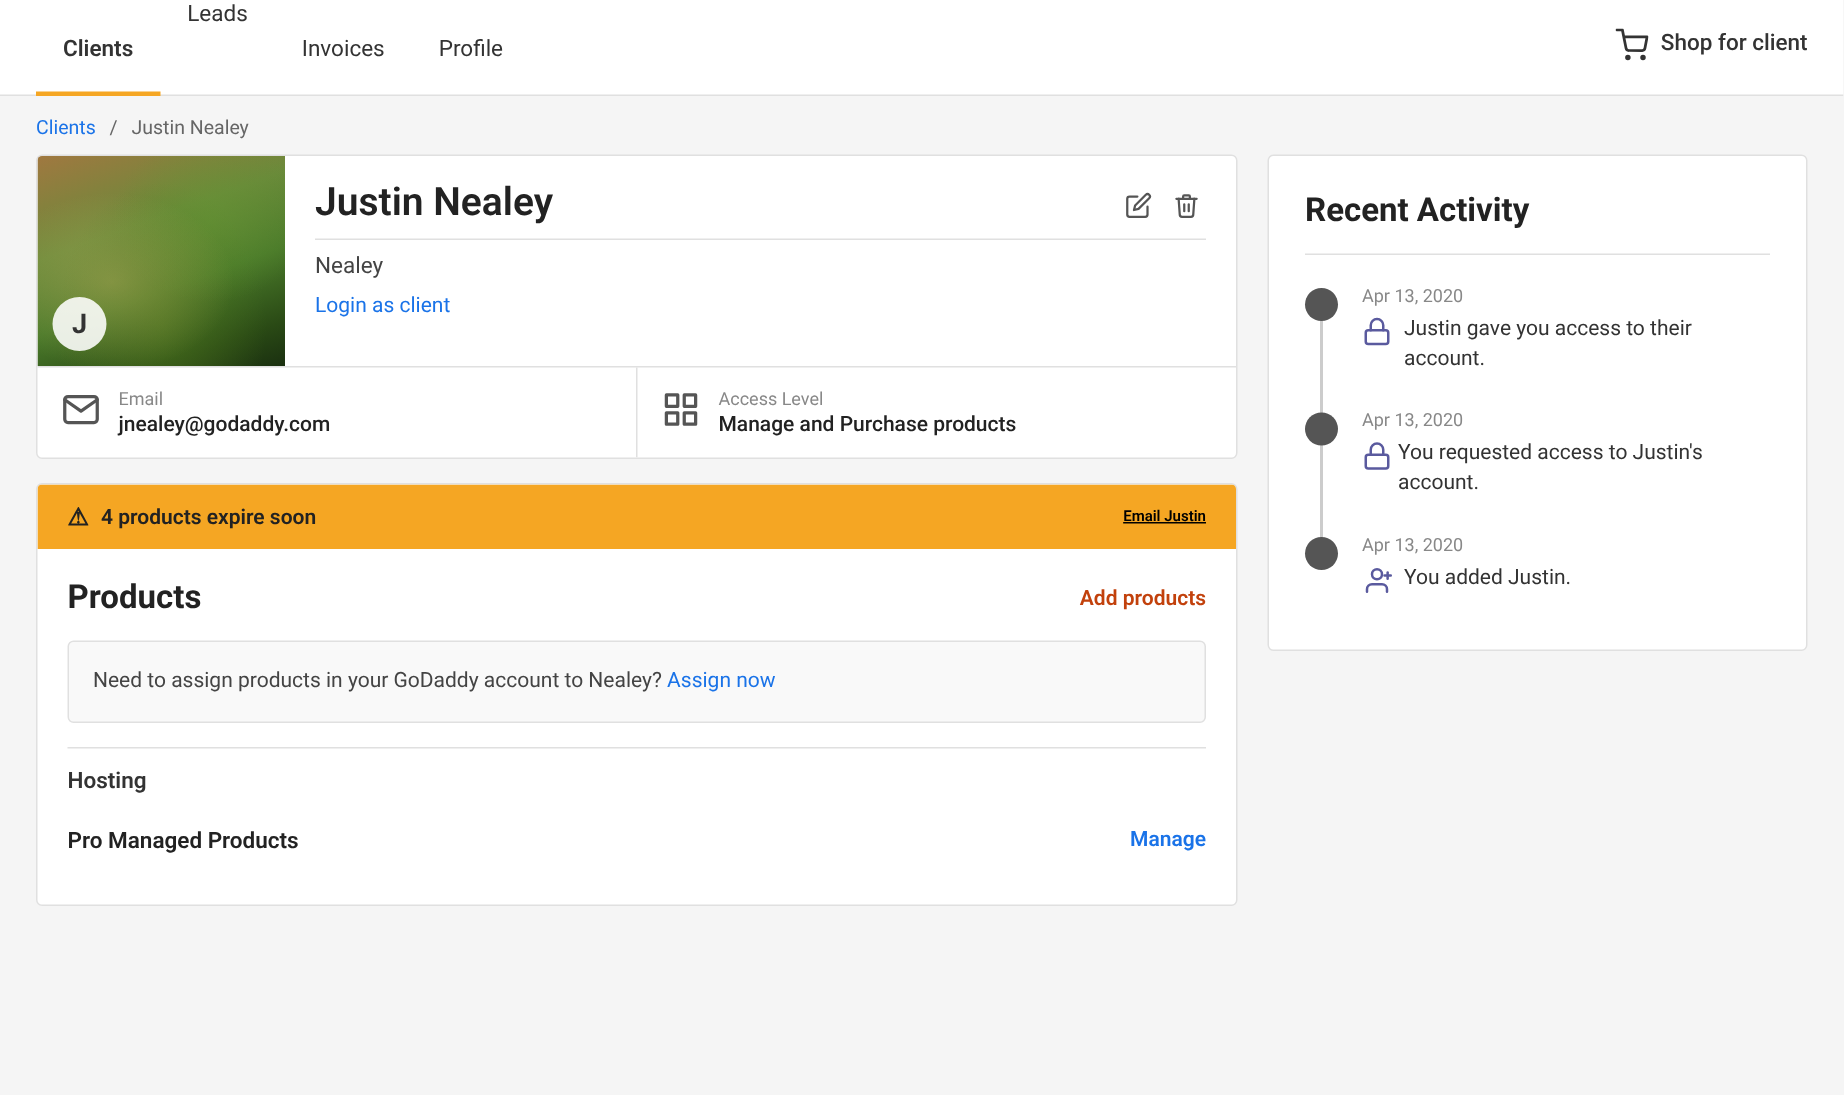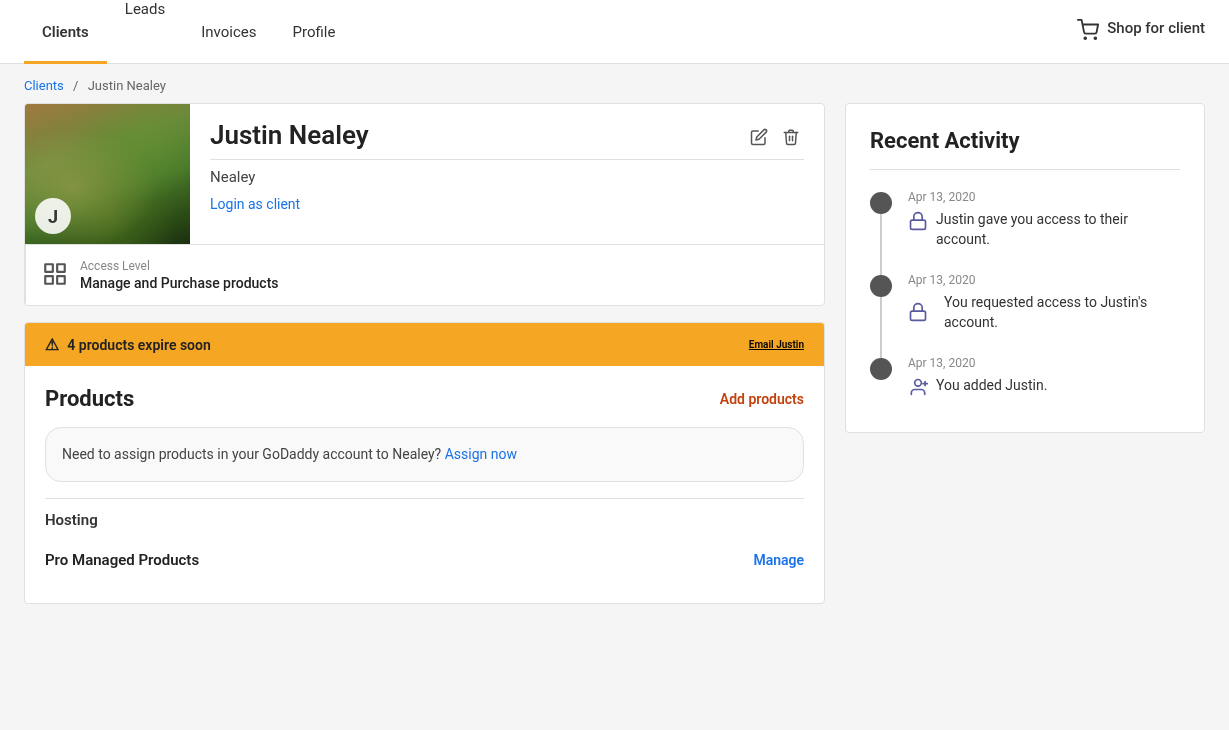--- a/index.html
+++ b/index.html
@@ -80,20 +80,32 @@
               </button>
             </div>
           </div>
           <hr style="border:none; border-top:1px solid #e0e0e0; margin:0 0 8px 0;">
           <div style="font-size:15px; color:#444; margin-bottom:10px;">Nealey</div>
           <a style="color:#1a73e8; font-size:14px; text-decoration:none; cursor:pointer;">Login as client</a>
         </div>
       </div>
 
       <div style="display:flex; border-top:1px solid #e0e0e0;">
+        <div style="flex:1; padding:14px 16px; display:flex; align-items:center; gap:12px;">
+          <span style="color:#555;">
+            <svg width="26" height="26" viewBox="0 0 24 24" fill="none" stroke="currentColor" stroke-width="2" stroke-linecap="round" stroke-linejoin="round">
+              <path d="M4 4h16c1.1 0 2 .9 2 2v12c0 1.1-.9 2-2 2H4c-1.1 0-2-.9-2-2V6c0-1.1.9-2 2-2z"></path>
+              <polyline points="22,6 12,13 2,6"></polyline>
+            </svg>
+          </span>
+          <div>
+            <div style="font-size:12px; color:#888; margin-bottom:2px;">Email</div>
+            <div style="font-size:14px; color:#222; font-weight:500;">jnealey@godaddy.com</div>
+          </div>
+        </div>
         <div style="flex:1; padding:14px 16px; display:flex; align-items:center; gap:12px; border-left:1px solid #e0e0e0;">
           <span style="color:#555;">
             <svg width="26" height="26" viewBox="0 0 24 24" fill="none" stroke="currentColor" stroke-width="2" stroke-linecap="round" stroke-linejoin="round">
               <rect x="3" y="3" width="7" height="7"></rect>
                 <rect x="14" y="3" width="7" height="7"></rect>
               <rect x="3" y="14" width="7" height="7"></rect>
                 <rect x="14" y="14" width="7" height="7"></rect>
             </svg>
           </span>
           <div>
@@ -113,21 +125,21 @@
         </div>
         <a style="color:#000000; font-weight:600; text-decoration:underline; cursor:pointer; font-size:10px;">Email Justin</a>
       </div>
 
       <div style="padding:20px;">
         <div style="display:flex; align-items:center; justify-content:space-between; margin-bottom:16px;">
           <h2 style="font-size:22px; font-weight:700; color:#222;">Products</h2>
           <a style="color:#c2410c; font-weight:600; font-size:14px; cursor:pointer; text-decoration:none;">Add products</a>
         </div>
 
-        <div style="background:#f9f9f9; border:1px solid #e0e0e0; border-radius:16px; padding:16px; margin-bottom:16px; font-size:14px; color:#444; line-height:1.5;">
+        <div style="background:#f9f9f9; border:1px solid #e0e0e0; border-radius:4px; padding:16px; margin-bottom:16px; font-size:14px; color:#444; line-height:1.5;">
           <span>Need to assign products in your GoDaddy account to Nealey?</span>
           <span> </span>
           <a style="color:#1a73e8; text-decoration:none;">Assign now</a>
         </div>
 
         <div>
           <div style="font-size:15px; font-weight:600; color:#333; padding:12px 0 8px; border-top:1px solid #e0e0e0;">Hosting</div>
           <div style="display:flex; align-items:center; justify-content:space-between; padding:14px 0;">
             <span style="font-size:15px; font-weight:600; color:#222;">Pro Managed Products</span>
             <a style="color:#1a73e8; font-weight:600; font-size:14px; cursor:pointer; text-decoration:none;">Manage</a>
@@ -159,21 +171,21 @@
               </span>
               <span style="font-size:14px; color:#333; line-height:1.4;">Justin gave you access to their account.</span>
             </div>
           </div>
         </div>
 
         <div style="display:flex; gap:16px; margin-bottom:24px; position:relative;">
           <div style="width:22px; height:22px; border-radius:50%; background:#555; flex-shrink:0; margin-top:2px; z-index:1;"></div>
           <div style="flex:1;">
             <div style="font-size:12px; color:#888; margin-bottom:6px;">Apr 13, 2020</div>
-            <div style="display:flex; align-items:center; gap:16px;">
+            <div style="display:flex; align-items:flex-start; gap:4px;">
               <span style="color:#5a5a9e; flex-shrink:0; margin-top:1px;">
                 <svg width="20" height="20" viewBox="0 0 24 24" fill="none" stroke="currentColor" stroke-width="2" stroke-linecap="round" stroke-linejoin="round">
                   <rect x="3" y="11" width="18" height="11" rx="2" ry="2"></rect>
                   <path d="M7 11V7a5 5 0 0 1 10 0v4"></path>
                 </svg>
               </span>
               <span style="font-size:14px; color:#333; line-height:1.4;">You requested access to Justin's account.</span>
             </div>
           </div>
         </div>

